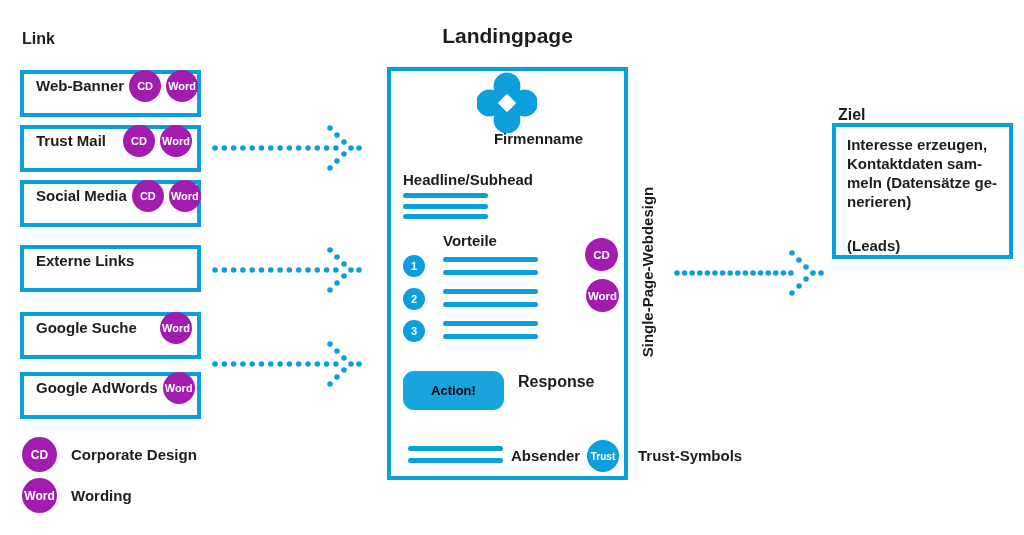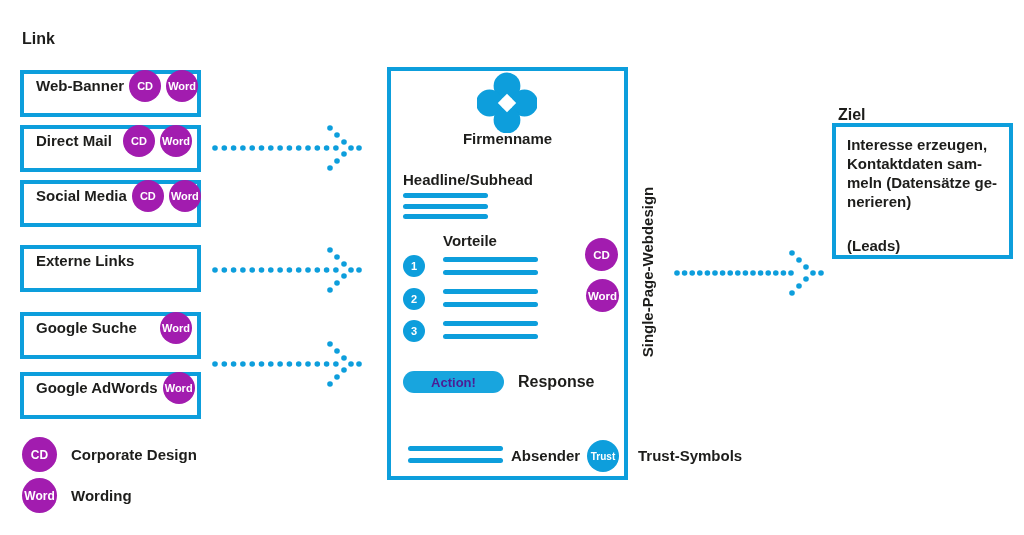--- a/index.html
+++ b/index.html
@@ -28,36 +28,36 @@
   .legend-row .lbl{font-size:15px;font-weight:600;text-align:right;}
 
   
   .arrow{position:absolute;width:154px;height:56px;}
   .ar-0{left:210px;top:120px}.ar-1{left:210px;top:242px}.ar-2{left:210px;top:336px}.ar-3{left:672px;top:245px}
 
   
   .lp-box{position:absolute;left:387px;top:67px;width:241px;height:413px;border:4px solid #0d9edc;
           background:#fff;box-sizing:border-box;}
   .logo{position:absolute;left:477px;top:72px;}
-  .firmenname{position:absolute;left:387px;top:130px;width:241px;text-align:center;font-size:15px;font-weight:600;}
+  .firmenname{position:absolute;left:387px;top:130px;width:241px;text-align:center;font-size:15px;font-weight:600;padding-left:31px;}
   .headline{position:absolute;left:403px;top:171px;font-size:15px;font-weight:600;}
   .bar{position:absolute;background:#0d9edc;border-radius:2.5px;height:4.5px;}
   .hb-0{left:403px;top:193px;width:85px}.hb-1{left:403px;top:204px;width:85px}.hb-2{left:403px;top:214px;width:85px}
   .vorteile{position:absolute;left:443px;top:232px;font-size:15px;font-weight:600;}
   .numcircle{position:absolute;width:22px;height:22px;border-radius:50%;background:#0d9edc;color:#fff;
              display:flex;align-items:center;justify-content:center;font-size:11px;font-weight:700;}
   .nc-0{left:403px;top:255px}.nc-1{left:403px;top:288px}.nc-2{left:403px;top:320px}
   .vb{width:95px;}
   .vb-0a{left:443px;top:257px}.vb-0b{left:443px;top:270px}
   .vb-1a{left:443px;top:289px}.vb-1b{left:443px;top:302px}
   .vb-2a{left:443px;top:321px}.vb-2b{left:443px;top:334px}
   .cd-mid{position:absolute;left:585px;top:238px;}
   .word-mid{position:absolute;left:586px;top:279px;}
-  .action-btn{position:absolute;left:403px;top:371px;width:101px;height:22px;border-radius:11px;background:#18a5de;
-              color:#4c1d95;font-size:13px;font-weight:700;display:flex;align-items:center;justify-content:center;}
+  .action-btn{position:absolute;left:403px;top:371px;width:101px;height:39px;border-radius:11px;background:#18a5de;
+              color:#000000;font-size:13px;font-weight:700;display:flex;align-items:center;justify-content:center;}
   .response{position:absolute;left:518px;top:373px;font-size:16px;font-weight:700;}
   .ab-0{left:408px;top:446px;width:95px}.ab-1{left:408px;top:458px;width:95px}
   .absender{position:absolute;left:511px;top:447px;font-size:15px;font-weight:600;}
   .trust{position:absolute;left:587px;top:440px;width:32px;height:32px;border-radius:50%;background:#0d9edc;
          color:#fff;font-size:10px;font-weight:600;display:flex;align-items:center;justify-content:center;}
   .trust-symbols{position:absolute;left:638px;top:447px;font-size:15px;font-weight:600;}
   .side-label{position:absolute;left:647px;top:272px;transform:translate(-50%,-50%) rotate(-90deg);
               white-space:nowrap;font-size:15px;font-weight:600;}
 
   
@@ -66,29 +66,30 @@
   .gb-0{top:123px;height:136px}.gb-1{top:280px;height:137px}
   .goal-text{white-space:pre-line;}
   .goal-tag{margin-top:25px;}
 </style>
 </head>
 <body>
 
 <div class="canvas">
 
   <div class="h-link">Link</div>
+  <div class="h-title">Landingpage</div>
   <div class="h-ziel">Ziel</div>
 
   <div class="src-box sb-0">
     <span class="lbl">Web-Banner</span>
     <span class="badge">CD</span>
     <span class="badge">Word</span>
   </div>
   <div class="src-box sb-1">
-    <span class="lbl">Direct Mail</span>
+    <span class="lbl">Trust Mail</span>
     <span class="badge">CD</span>
     <span class="badge">Word</span>
   </div>
   <div class="src-box sb-2">
     <span class="lbl">Social Media</span>
     <span class="badge">CD</span>
     <span class="badge">Word</span>
   </div>
   <div class="src-box sb-3">
     <span class="lbl">Externe Links</span>

